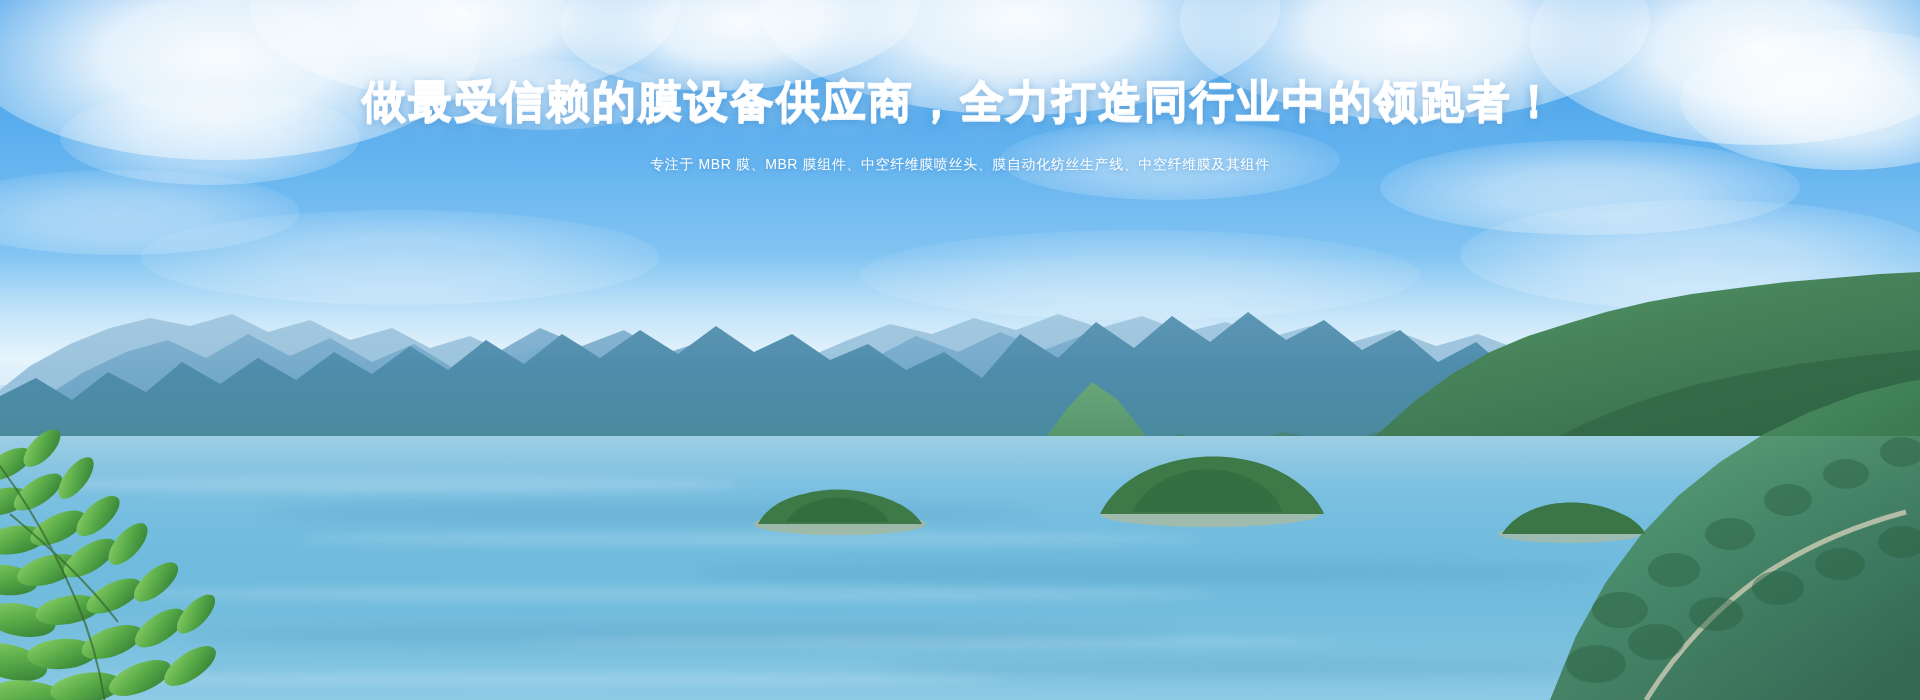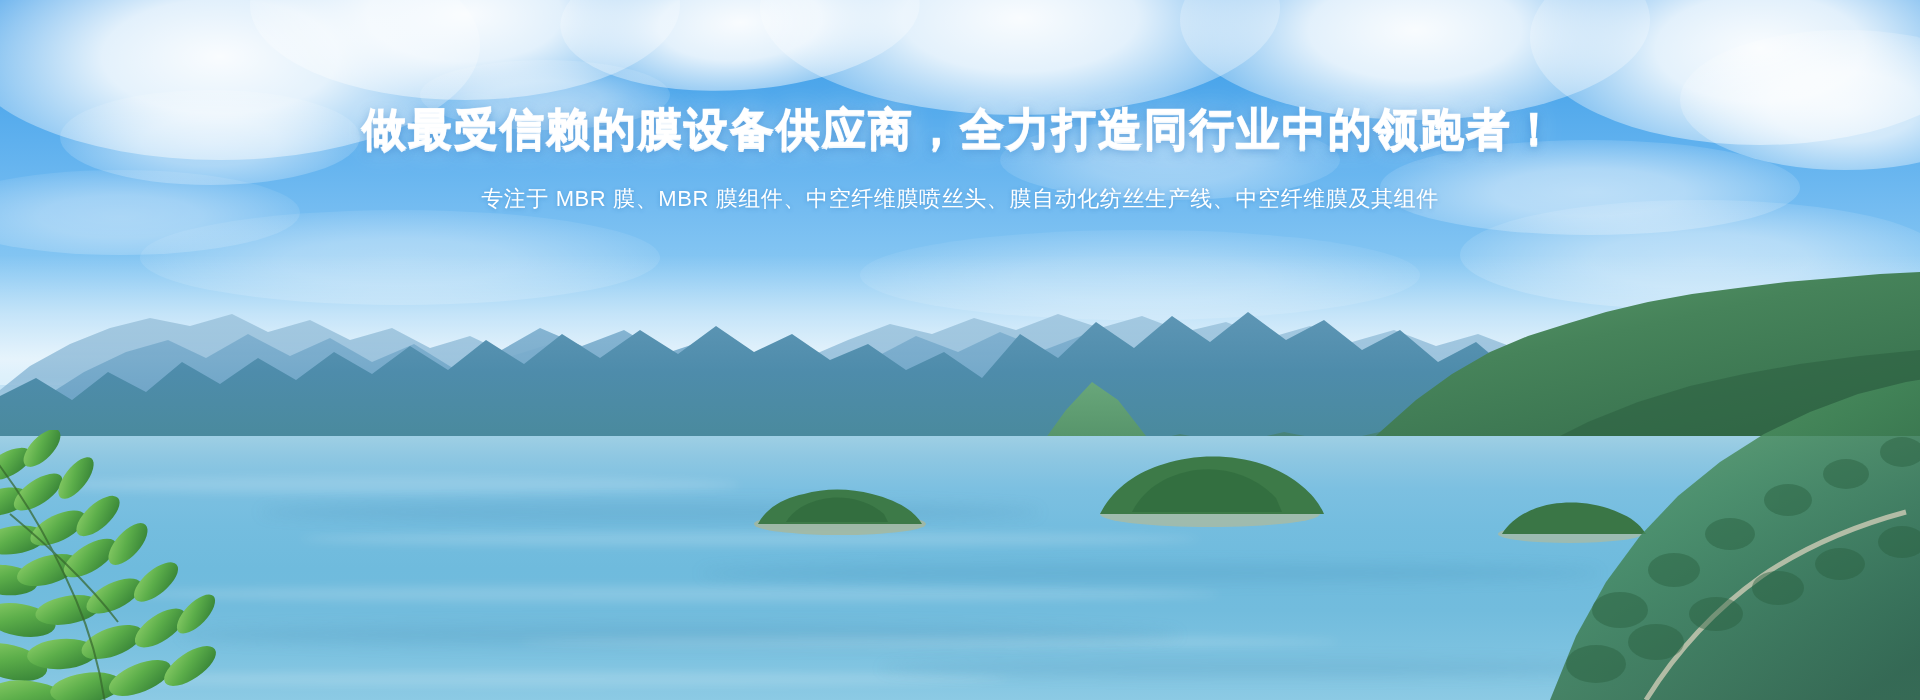--- a/index.html
+++ b/index.html
@@ -107,41 +107,41 @@
     position:absolute; left:-10px; top:430px; width:260px; height:280px;
   }
   .foliage-right {
     position:absolute; right:-10px; top:270px; width:520px; height:430px;
   }
 
   
   .overlay {
     position:absolute; inset:0;
     display:flex; flex-direction:column; align-items:center;
-    padding-top:106px;
+    padding-top:78px;
   }
 
   .headline {
     font-size:44px;
     font-weight:bold;
     letter-spacing:2px;
     color:#ffffff;
     line-height:1.05;
     white-space:nowrap;
     text-shadow:
       0 0 1px #ffffff,
       0 2px 0 rgba(255,255,255,0.9),
       0 3px 10px rgba(30,110,190,0.55),
       0 0 26px rgba(255,255,255,0.55);
     -webkit-text-stroke:1px rgba(255,255,255,0.65);
   }
 
   .subtitle {
     margin-top:32px;
-    font-size:22px;
+    font-size:14px;
     font-weight:normal;
     color:#ffffff;
     letter-spacing:0.6px;
     white-space:nowrap;
     text-shadow:0 1px 4px rgba(40,120,190,0.45);
   }
 
   .tagline-box {
     margin-top:34px;
     border:1px solid rgba(255,255,255,0.92);

